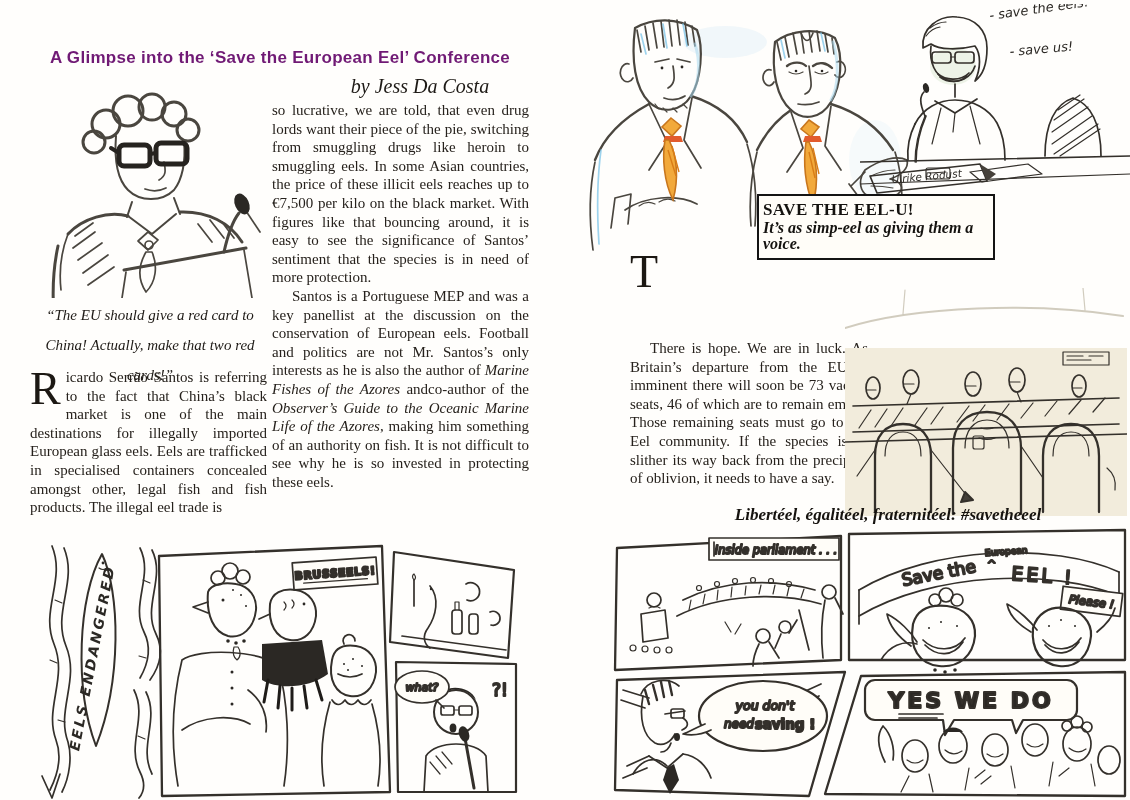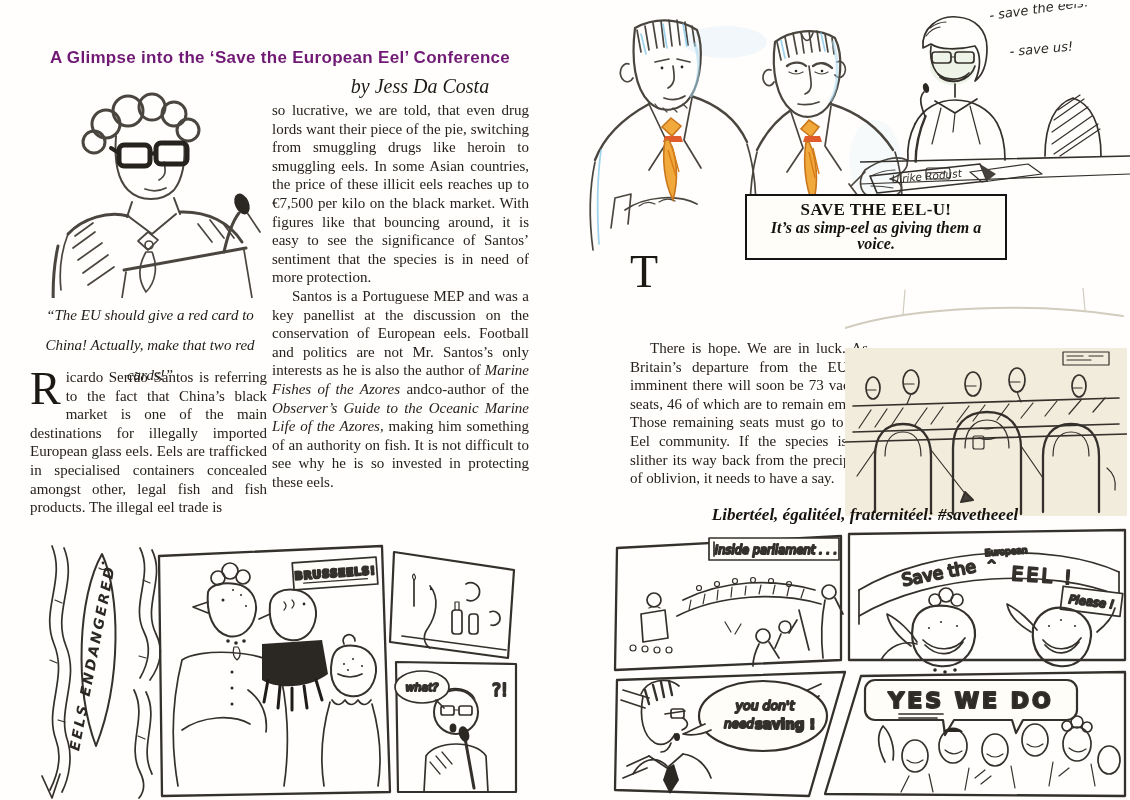--- a/index.html
+++ b/index.html
@@ -7,21 +7,21 @@
           font-family:"Liberation Serif",serif;color:#26211c;}
   .abs{position:absolute;}
   
   .title{font-family:"Liberation Sans",sans-serif;font-weight:700;font-size:17px;
          letter-spacing:.3px;text-align:center;color:#701a75;}
   .byline{font-style:italic;font-size:20px;text-align:center;color:#1e1a16;}
   .bodytext p{margin:0;text-align:justify;font-size:15px;line-height:18.6px;}
   .bodytext p.indent{text-indent:20px;}
   .dropcap{float:left;font-size:46px;line-height:35px;padding:3px 5px 0 0;color:#1c1813;}
   .pullquote{font-style:italic;font-size:15px;line-height:30px;text-align:center;color:#1e1a16;}
-  .caption-box{border:2.5px solid #141414;background:#fffdf8;text-align:center;padding:4px 16px 6px;}
+  .caption-box{border:2.5px solid #141414;background:#fffdf8;text-align:left;padding:4px 4px 6px;margin-left:12px;}
   .caption-box .cb-title{font-weight:700;font-size:17px;letter-spacing:.4px;color:#14120f;}
   .caption-box .cb-sub{font-style:italic;font-weight:700;font-size:16px;line-height:16px;color:#14120f;}
   .hashtag{font-weight:700;font-style:italic;font-size:17px;text-align:center;color:#16130f;}
   
   svg{display:block;}
   .ln{fill:none;stroke:#34302b;stroke-width:2;stroke-linecap:round;stroke-linejoin:round;}
   .thin{stroke-width:1.2;}  .mid{stroke-width:1.7;} .thick{stroke-width:3;}
   .dk{stroke:#1f1c19;}
   .pencil{stroke:#4a463f;}
   .blu{stroke:#7cc4e8;opacity:.75;}
@@ -324,21 +324,21 @@
       <path d="M198,164 L198,108 C198,88 208,76 226,76 C244,76 254,88 254,108 L254,164" style="stroke-width:2.3"></path>
       <path d="M208,108 C208,92 215,84 226,84 C237,84 244,92 244,108" class="thin"></path>
       <path d="M86,102 L122,148" class="thin"></path>
         <polygon points="120,144 128,152 116,154" fill="#44403a"></polygon>
       <path d="M176,98 L198,130" class="thin"></path>
       <path d="M30,102 L12,128" class="thin"></path>
       <path d="M262,120 q10,8 8,22" class="thin"></path>
     </g>
   </svg>
 
-  <div class="abs hashtag" style="left:640px;top:505px;width:450px;">Libertéel, égalitéel, fraternitéel: #savetheeel</div>
+  <div class="abs hashtag" style="left:663px;top:505px;width:450px;">Libertéel, égalitéel, fraternitéel: #savetheeel</div>
 
   <svg class="abs" style="left:613px;top:528px;" width="517" height="272" viewBox="0 0 517 272">
     <g class="ln">
 
       <path d="M4,20 L228,8 L228,132 L2,142 Z" style="stroke-width:2.3"></path>
       <rect x="96" y="10" width="130" height="22" class="mid" fill="#fffdf8"></rect>
       <path d="M101,14 L101,28" class="mid"></path>
       <text x="163" y="26" text-anchor="middle" class="hand hand-i" font-size="11.5">Inside parliament . . .</text>
       <path d="M28,86 L52,82 L55,110 L30,114 Z" class="mid"></path>
       <circle cx="41" cy="72" r="7" class="mid"></circle>

